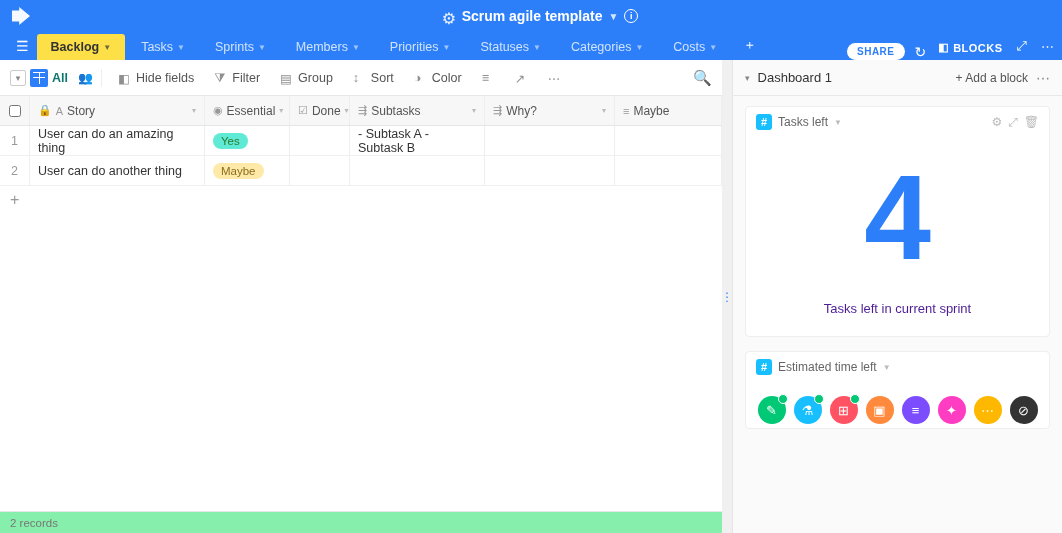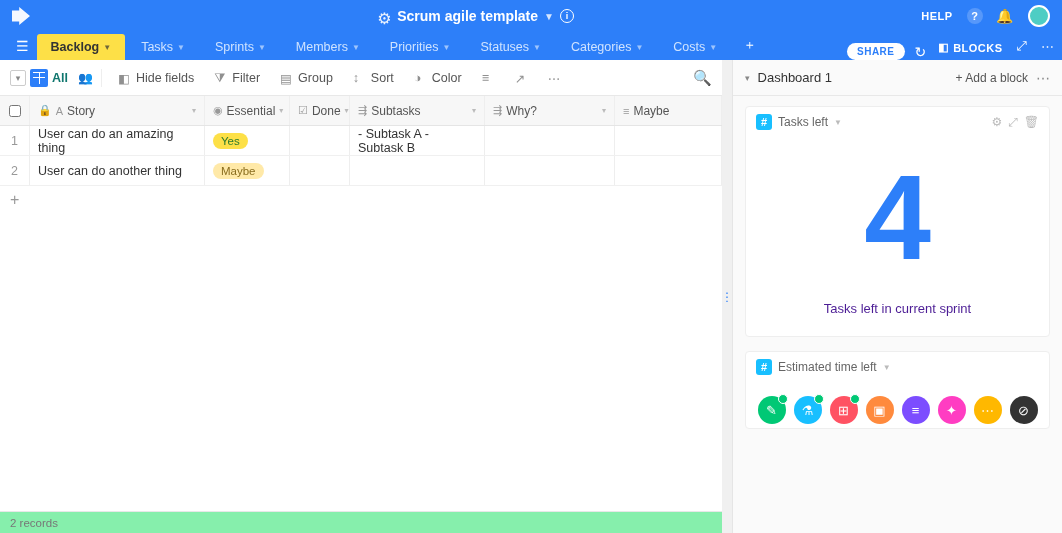--- a/index.html
+++ b/index.html
@@ -48,21 +48,21 @@
 .gridhead .cell .dd { margin-left:auto; font-size:8px; color:#bbb; }
 .col-num{width:30px;justify-content:center;color:#999;}
 .col-story{width:175px;}
 .col-essential{width:85px;}
 .col-done{width:60px;}
 .col-subtasks{width:135px;}
 .col-why{width:130px;}
 .col-notes{flex:1;}
 .gridrow { display:flex; height:30px; border-bottom:1px solid #f0f0f0; font-size:12.5px; color:#333; background:#fff; }
 .pill { padding:2px 8px; border-radius:9px; font-size:11.5px; }
-.pill-yes{background:#fde047;color:#2d7a2d;}
+.pill-yes{background:#5eead4;color:#2d7a2d;}
 .pill-maybe{background:#ffe9a8;color:#8a6d1e;}
 .addrow{display:flex;align-items:center;height:28px;padding:0 10px;color:#999;font-size:16px;cursor:pointer;}
 .gridfoot{height:22px;border-top:1px solid #e8e8e8;background:#86efac;display:flex;align-items:center;padding:0 10px;font-size:11.5px;color:#777;margin-top:auto;}
 
 .splitter{width:10px;background:#f0f0f0;display:flex;align-items:center;justify-content:center;cursor:col-resize;}
 .splitter::before{content:"⋮";color:#2d7ff9;font-size:12px;}
 
 .dashpane{width:330px;background:#fafafa;display:flex;flex-direction:column;border-left:1px solid #e5e5e5;}
 .dashhead{height:36px;border-bottom:1px solid #e8e8e8;display:flex;align-items:center;padding:0 12px;gap:8px;font-size:13px;color:#333;}
 .dashhead .chev{font-size:9px;color:#888;}
@@ -89,26 +89,20 @@
 <body>
 
 <div class="topbar">
   <div class="logo"></div>
   <div class="title-wrap">
     <span class="gear">⚙</span>
     <span class="title">Scrum agile template</span>
     <span class="chev">▼</span>
     <span class="info">i</span>
   </div>
-  <div class="right">
-    <span class="help">HELP</span>
-    <span class="qmark">?</span>
-    <span class="bell">🔔</span>
-    <span class="avatar"></span>
-  </div>
 </div>
 
 <div class="tabbar">
   <span class="menu-btn">☰</span>
   <div id="tabs" style="display: flex;">
       <div class="tab active">
         <span>Backlog</span>
         <span class="chev">▼</span>
       </div>
       <div class="tab">

